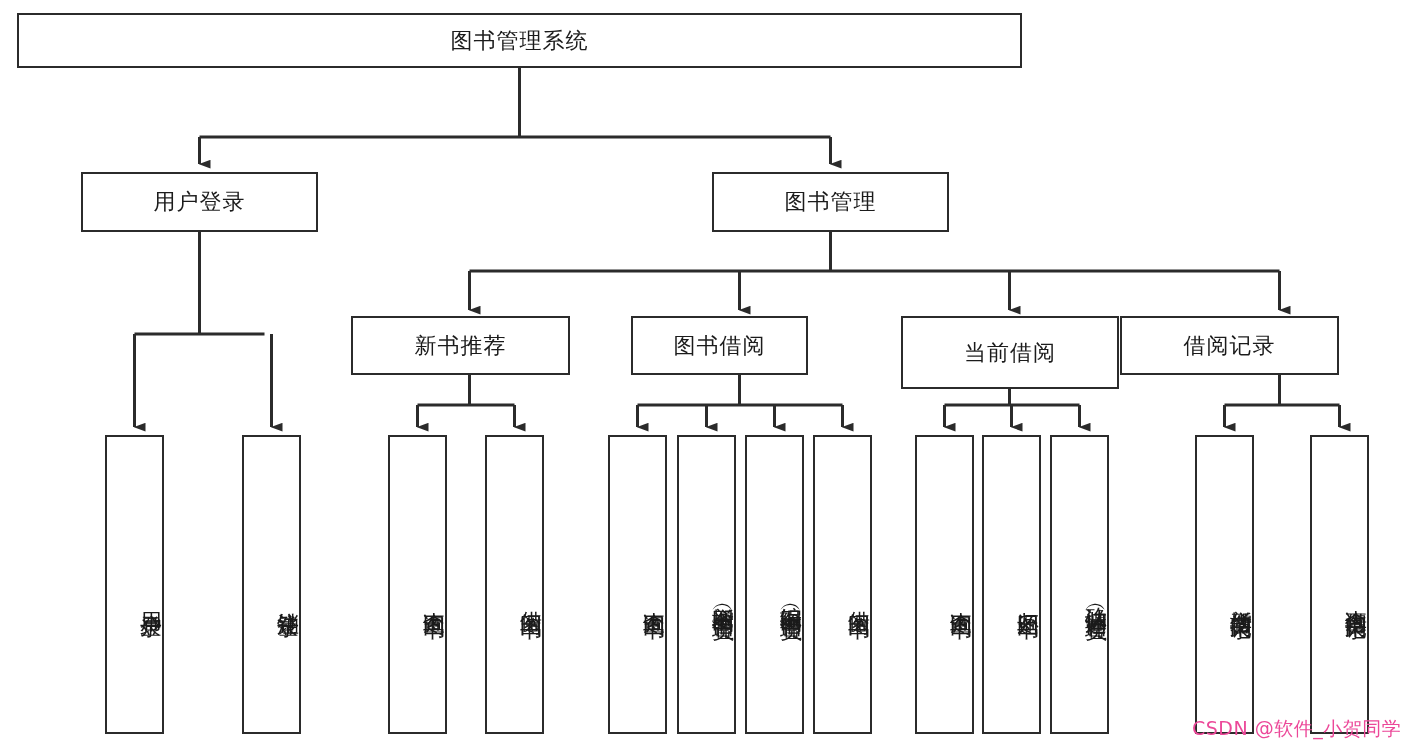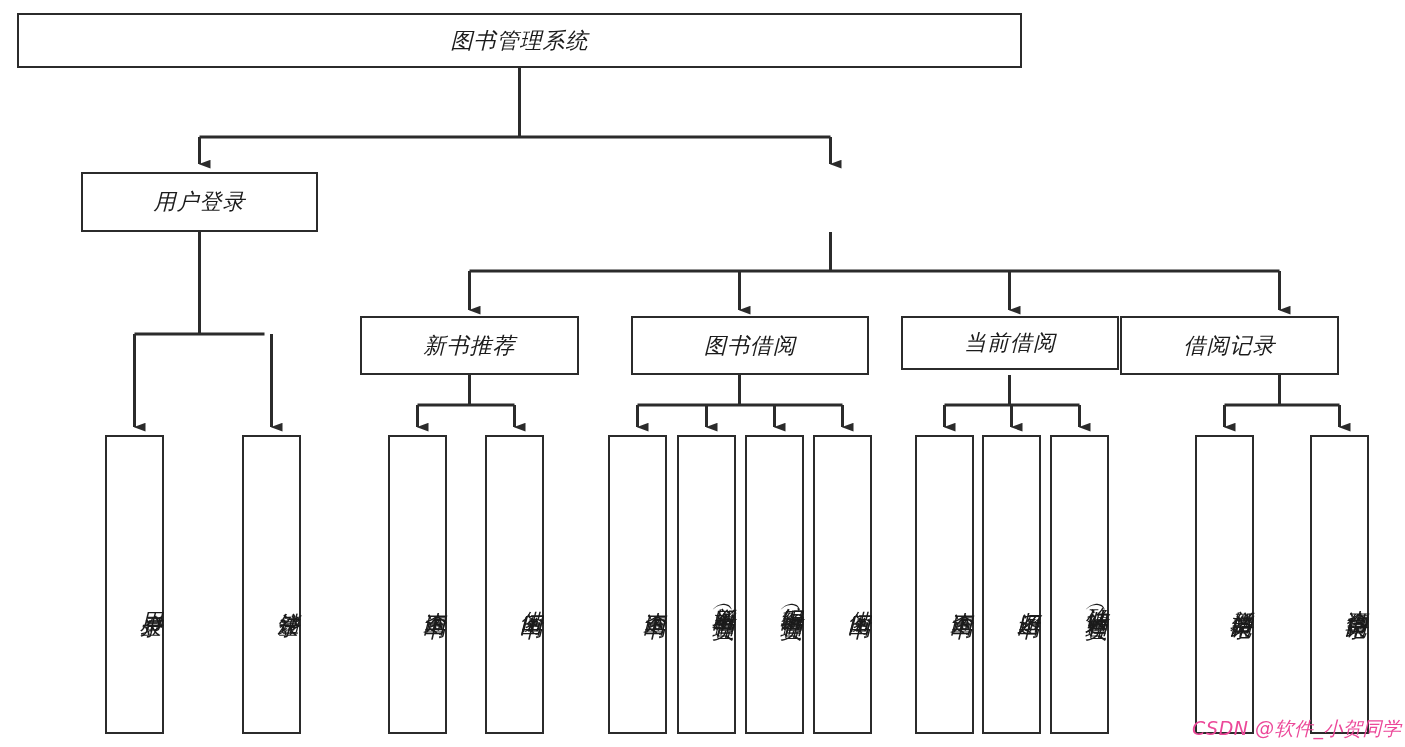--- a/index.html
+++ b/index.html
@@ -9,21 +9,20 @@
   }
   body {
     font-family: "DejaVu Sans", "Liberation Sans", sans-serif;
   }
   #canvas {
     position: relative;
     width: 1405px;
     height: 747px;
     background: #ffffff;
     overflow: hidden;
-    font-style: italic;
   }
   svg#wires {
     position: absolute;
     left: 0;
     top: 0;
     width: 1405px;
     height: 747px;
     pointer-events: none;
   }
   .node {
@@ -124,28 +123,31 @@
     </g>
   </svg>
 
   <div class="node h title-node" style="left:17px; top:13px; width:1005px; height:55px;">
     <span>图书管理系统</span>
   </div>
 
   <div class="node h" style="left:81px; top:172px; width:237px; height:60px;">
     <span>用户登录</span>
   </div>
+  <div class="node h" style="left:712px; top:172px; width:237px; height:60px;">
+    <span>图书管理</span>
+  </div>
 
-  <div class="node h" style="left:360px; top:316px; width:219px; height:59px;">
+  <div class="node h" style="left:351px; top:316px; width:219px; height:59px;">
     <span>新书推荐</span>
   </div>
-  <div class="node h" style="left:631px; top:316px; width:238px; height:59px;">
+  <div class="node h" style="left:631px; top:316px; width:177px; height:59px;">
     <span>图书借阅</span>
   </div>
-  <div class="node h" style="left:901px; top:316px; width:218px; height:54px;">
+  <div class="node h" style="left:901px; top:316px; width:218px; height:73px;">
     <span>当前借阅</span>
   </div>
   <div class="node h" style="left:1120px; top:316px; width:219px; height:59px;">
     <span>借阅记录</span>
   </div>
 
   <div class="node leaf" style="left:105px; top:435px; width:59px; height:299px;">
     <span class="vtext">用户登录</span>
   </div>
   <div class="node leaf" style="left:242px; top:435px; width:59px; height:299px;">

